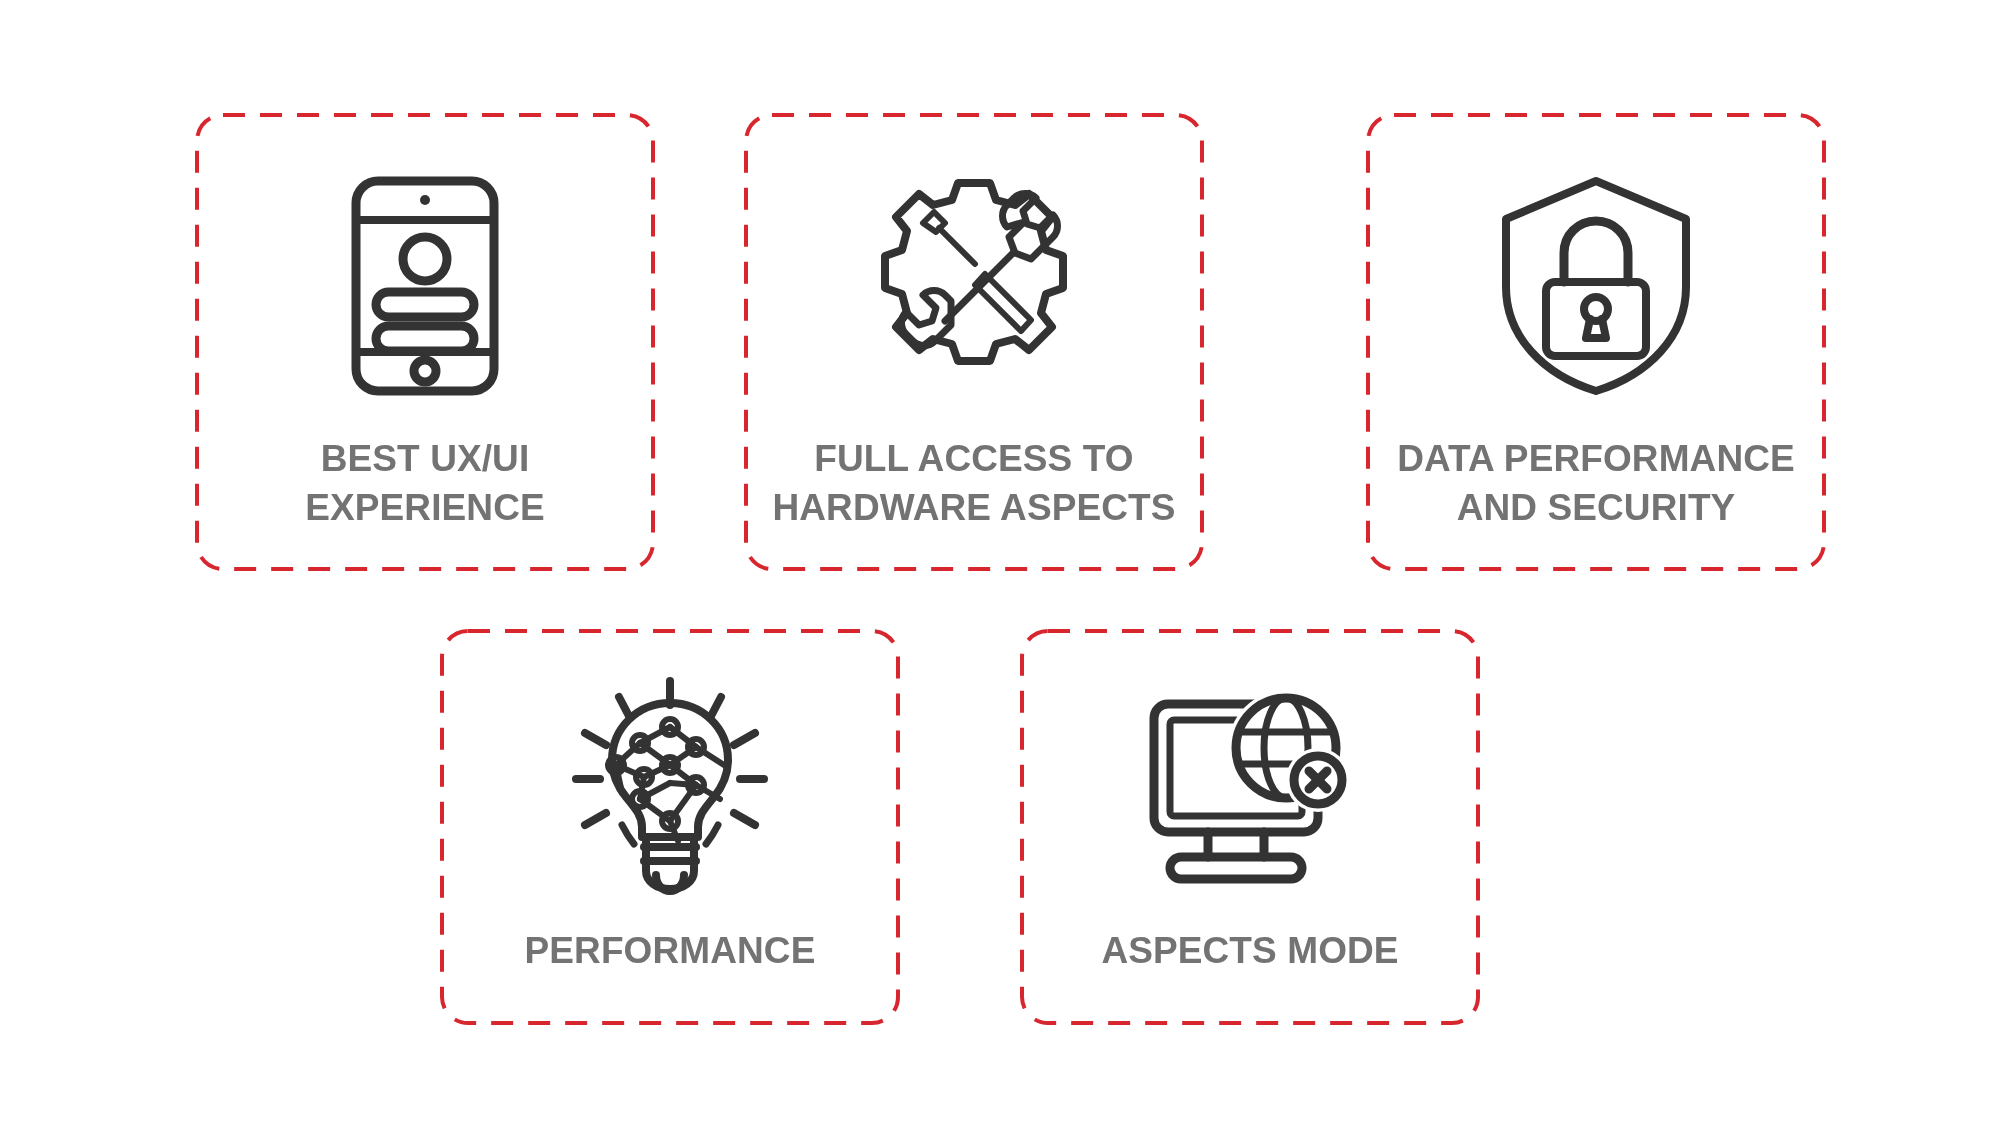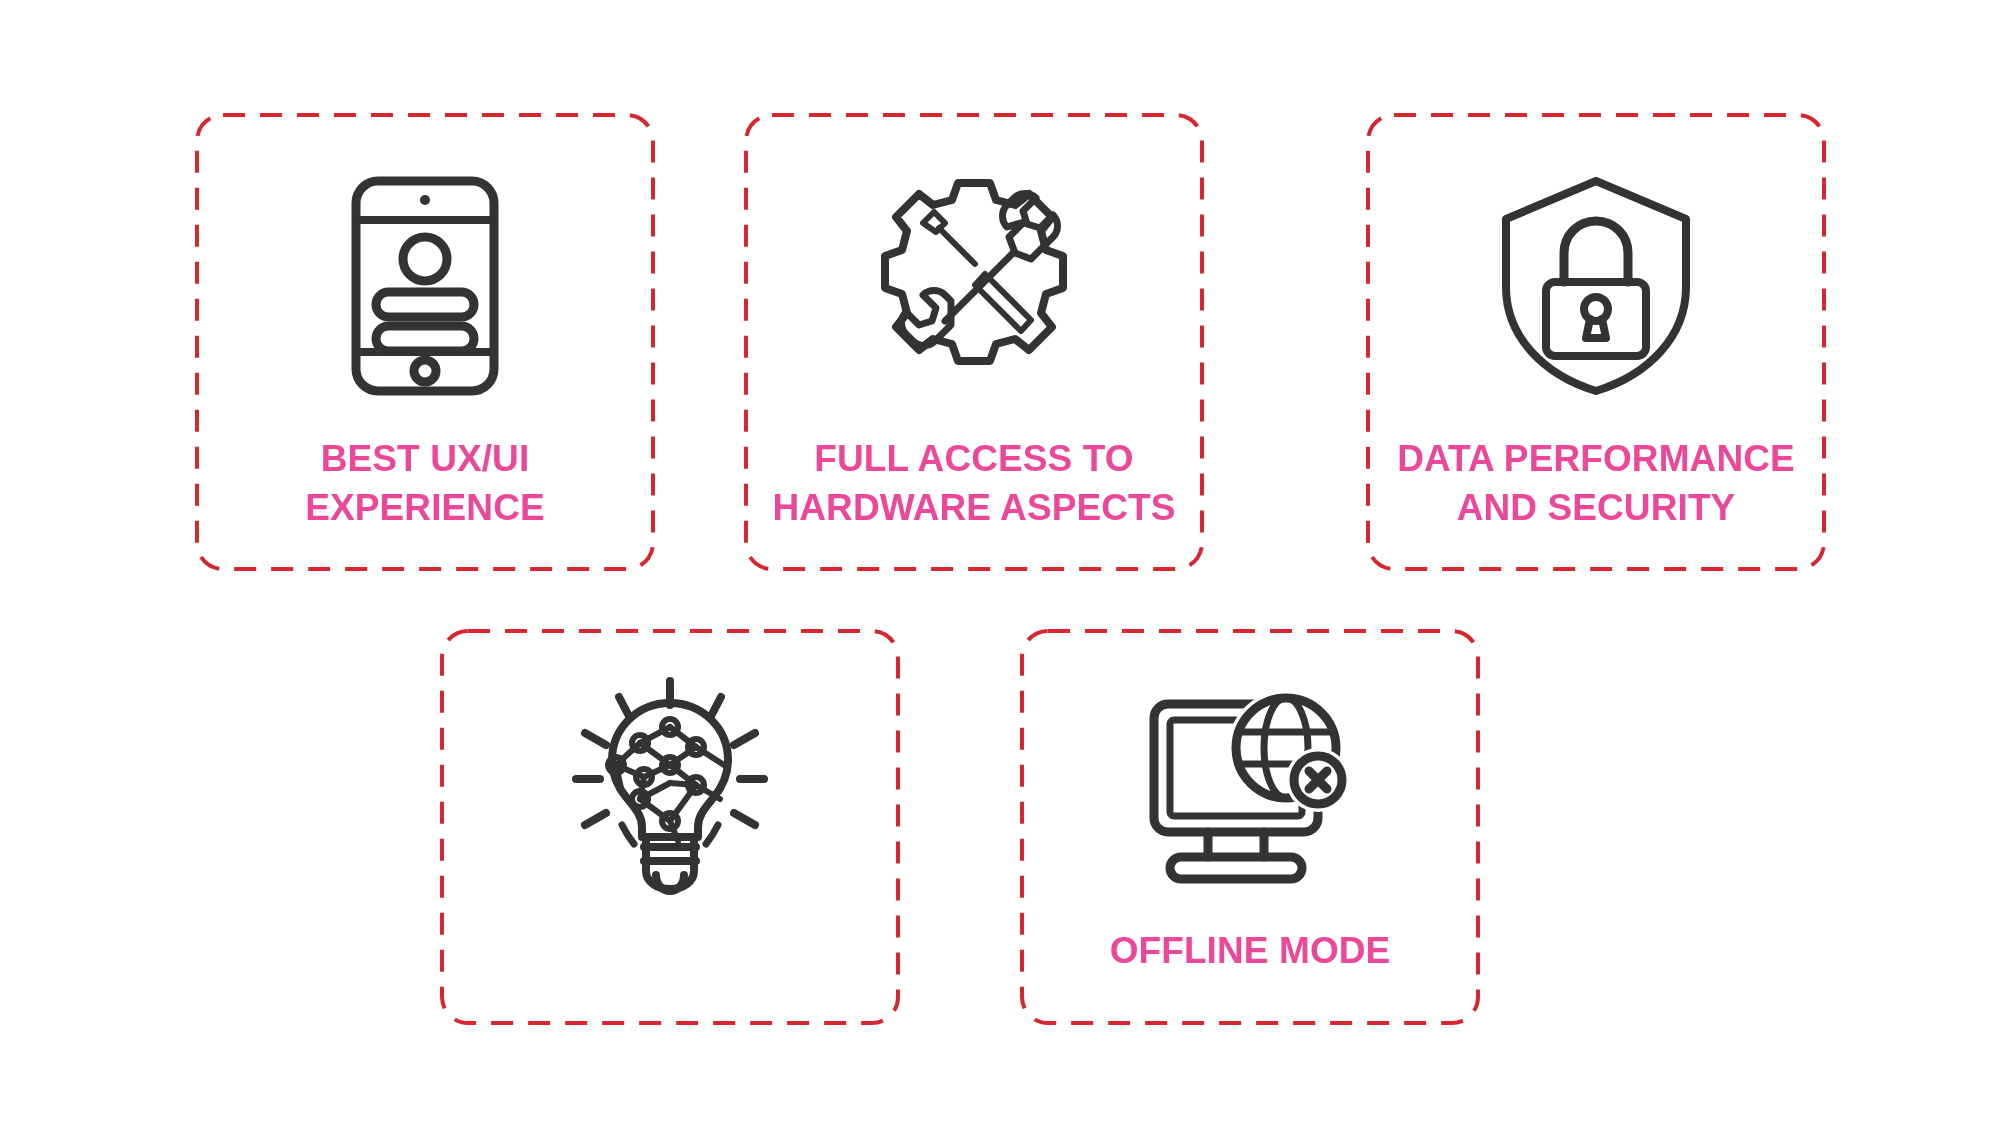--- a/index.html
+++ b/index.html
@@ -67,21 +67,21 @@
     justify-content: center;
   }
 
   .icon-wrap svg {
     display: block;
     overflow: visible;
   }
 
   .card-label {
     text-align: center;
-    color: #ec4899;
+    color: #737373;
     font-family: "Liberation Sans", sans-serif;
     font-weight: 700;
     font-size: 37px;
     line-height: 1.32;
     letter-spacing: 0.1px;
     white-space: pre-line;
     width: 100%;
     padding: 0 8px;
   }
 
@@ -256,20 +256,21 @@
           </g>
 
           <g class="ln" stroke-width="8">
             <line x1="72" y1="172" x2="124" y2="172"></line>
             <line x1="72" y1="186" x2="124" y2="186"></line>
             <path d="M 74 162 L 74 196 C 74 206 84 214 98 214 C 112 214 122 206 122 196 L 122 162"></path>
             <path d="M 84 200 C 84 209 90 216 98 216 C 106 216 112 209 112 200"></path>
           </g>
         </svg>
       </div>
+      <div class="card-label">PERFORMANCE</div>
     </div>
   </div>
 
   <div class="card r2" id="card-offline">
     <svg class="card-border" viewBox="0 0 460 396" preserveAspectRatio="none">
       <rect x="2" y="2" width="456" height="392" rx="26" ry="26"></rect>
     </svg>
     <div class="card-inner">
       <div class="icon-wrap">
 
@@ -287,17 +288,17 @@
           <ellipse class="ln" cx="140" cy="66" rx="22" ry="50" stroke-width="7"></ellipse>
           <line class="ln" x1="92" y1="50" x2="188" y2="50" stroke-width="7"></line>
           <line class="ln" x1="92" y1="82" x2="188" y2="82" stroke-width="7"></line>
 
           <circle cx="172" cy="98" r="32" fill="#FFFFFF" stroke="none"></circle>
           <circle class="ln" cx="172" cy="98" r="24" stroke-width="9"></circle>
           <line class="ln" x1="163" y1="89" x2="181" y2="107" stroke-width="9"></line>
           <line class="ln" x1="181" y1="89" x2="163" y2="107" stroke-width="9"></line>
         </svg>
       </div>
-      <div class="card-label">OFFLINE MODE</div>
+      <div class="card-label">ASPECTS MODE</div>
     </div>
   </div>
 
 </div>
 
 </body></html>

